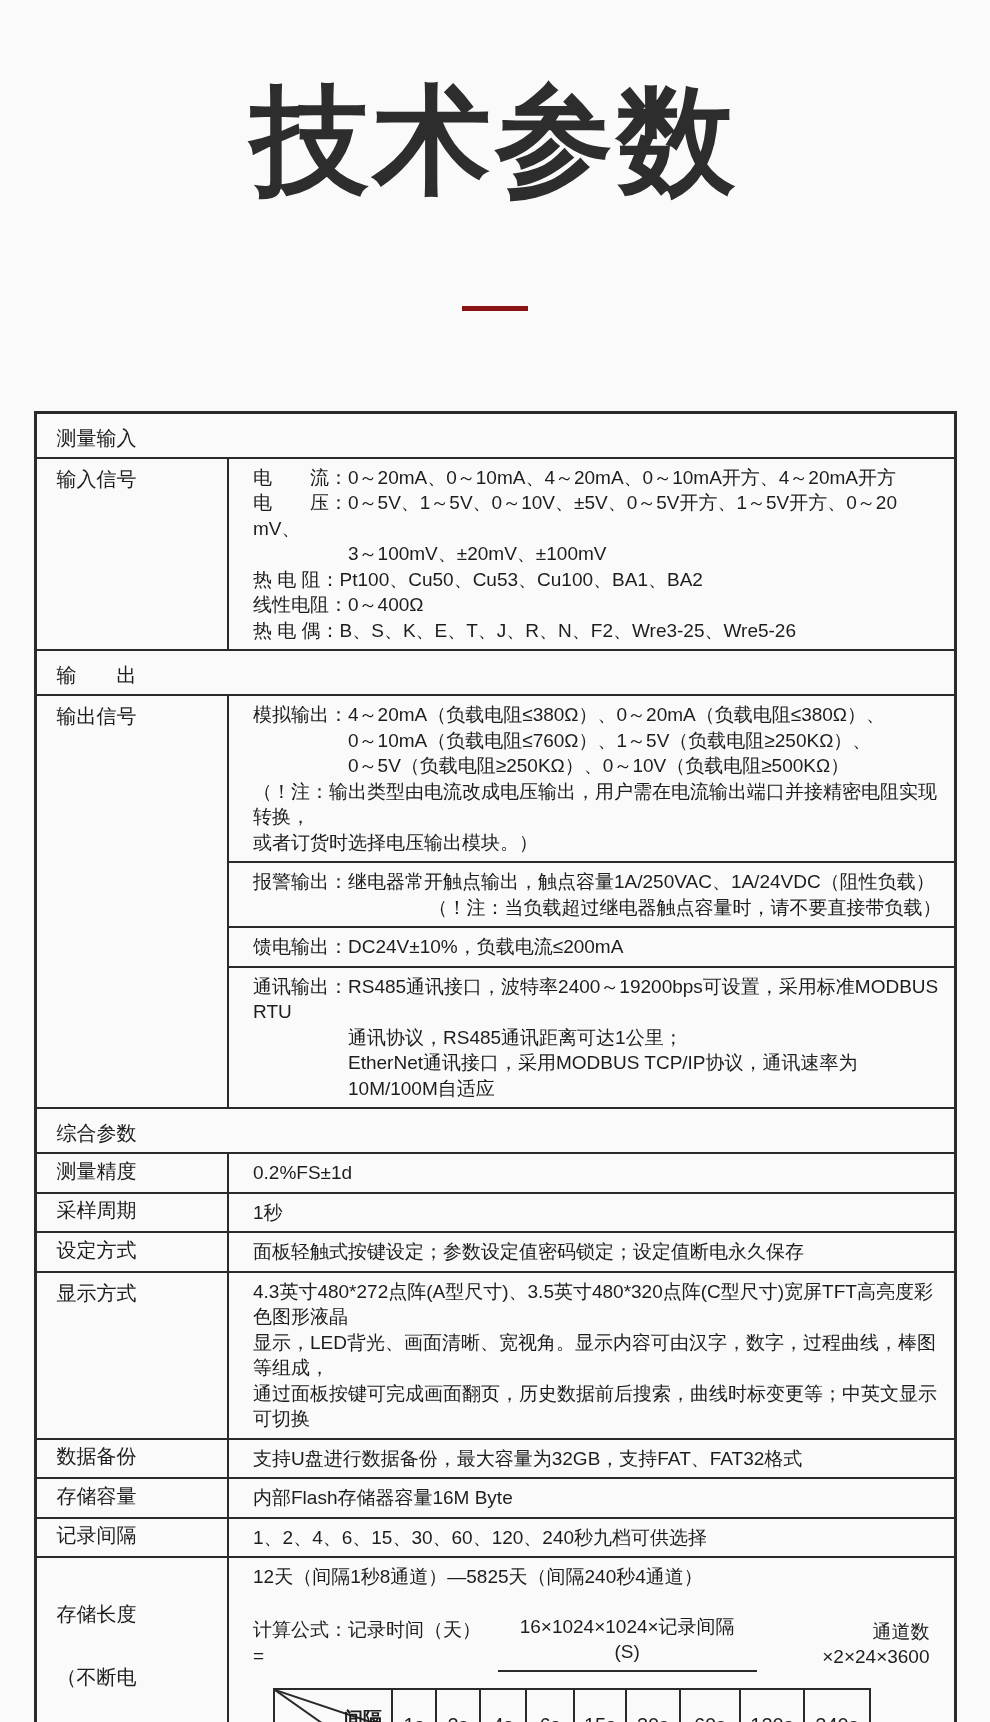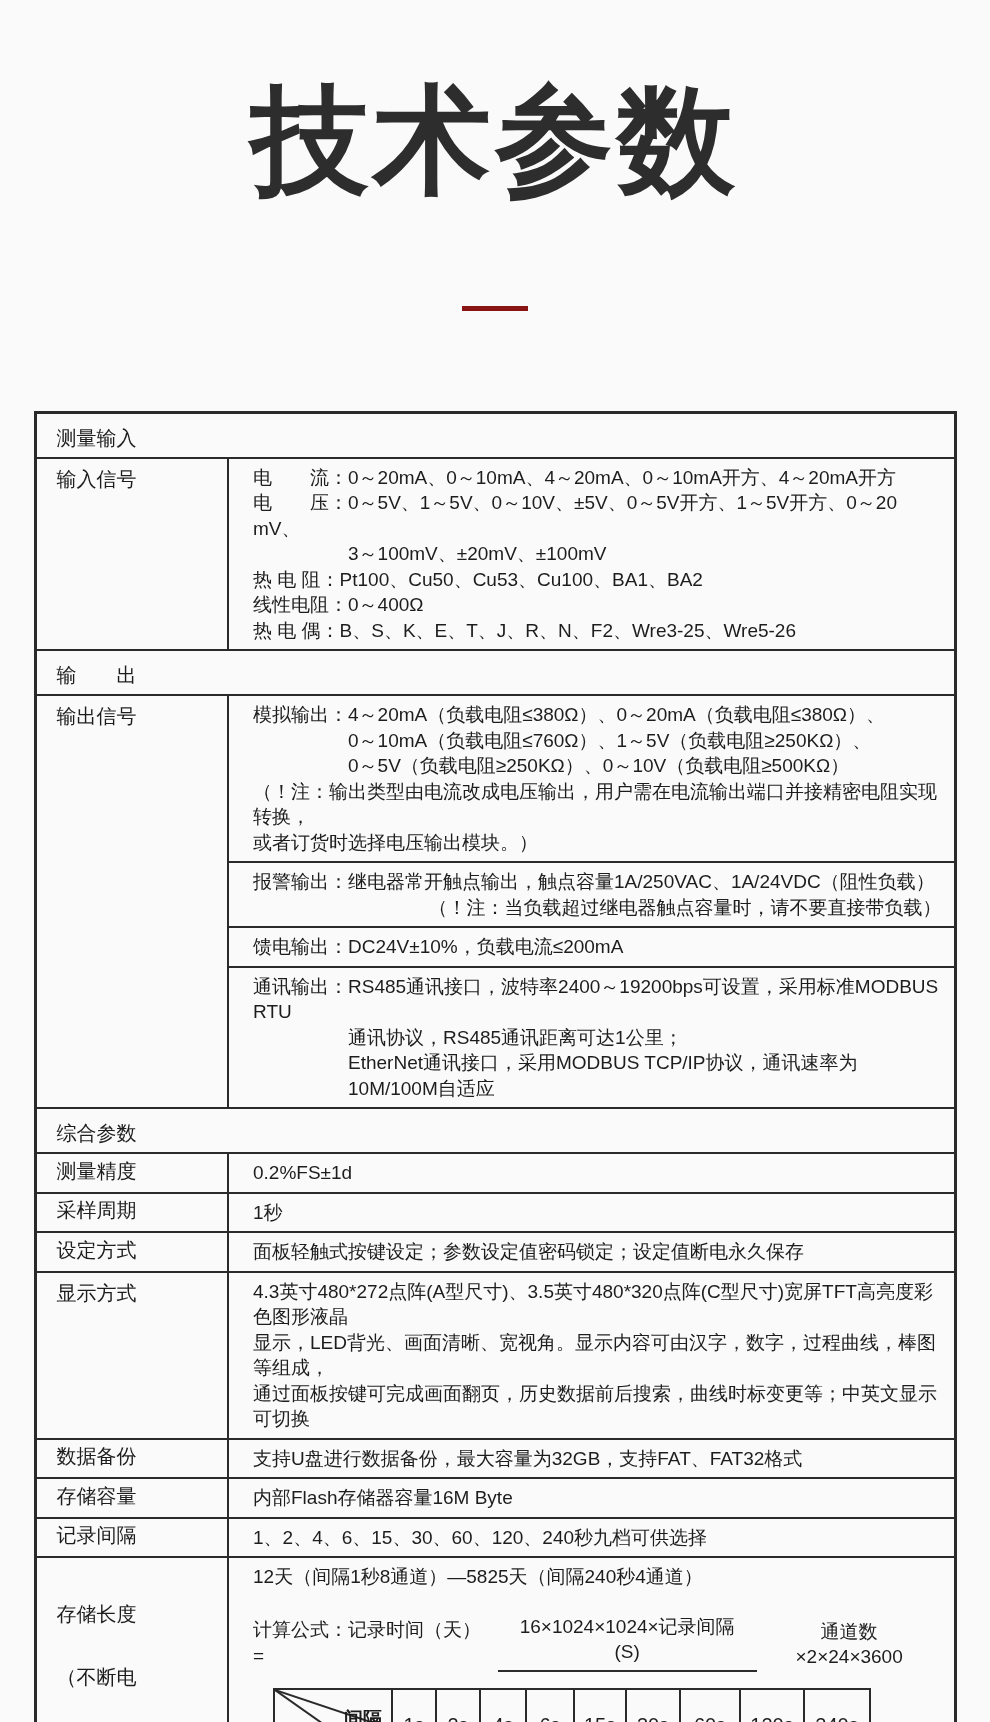--- a/index.html
+++ b/index.html
@@ -53,21 +53,21 @@
     padding:6px 12px 6px 24px;
     line-height:25.5px;
     vertical-align:top;
   }
   .ind   { padding-left:95px; }
   .ind-n { padding-left:158px;text-align:right; }
 
   .formula { display:flex; align-items:center; margin:24px 0 12px; }
   .frac { display:inline-flex; text-align:center; margin-left:10px; }
   .frac .num { padding:0 12px 5px; border-bottom:2px solid #2a2a2a; }
-  .frac .den { padding:5px 12px 0; }
+  .frac .den { padding:5px 12px 0;text-align:right; }
 
   table.days {
     border-collapse:collapse;
     margin:16px 0 0 20px;
     font-size:20px;
     table-layout:fixed;
   }
   table.days td { border:2px solid #2a2a2a; text-align:center; height:38px; }
   table.days td.hdr { height:74px; }
   td.corner { position:relative; padding:0; }

